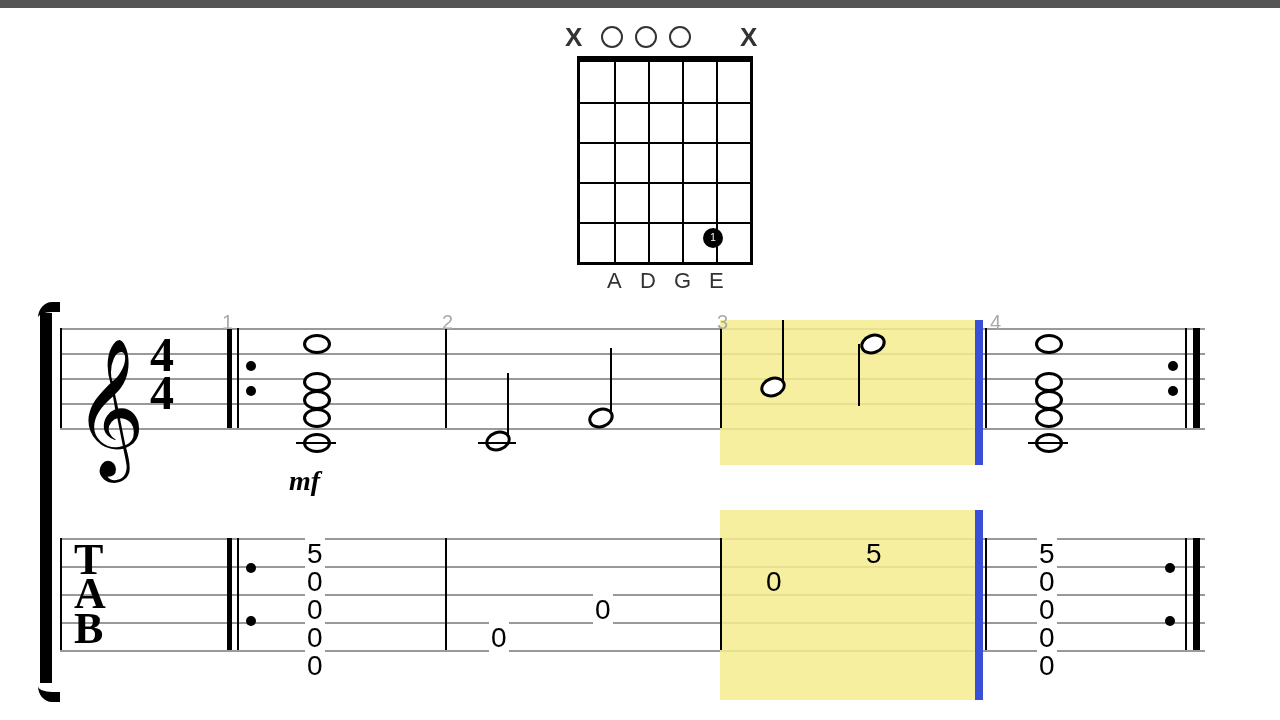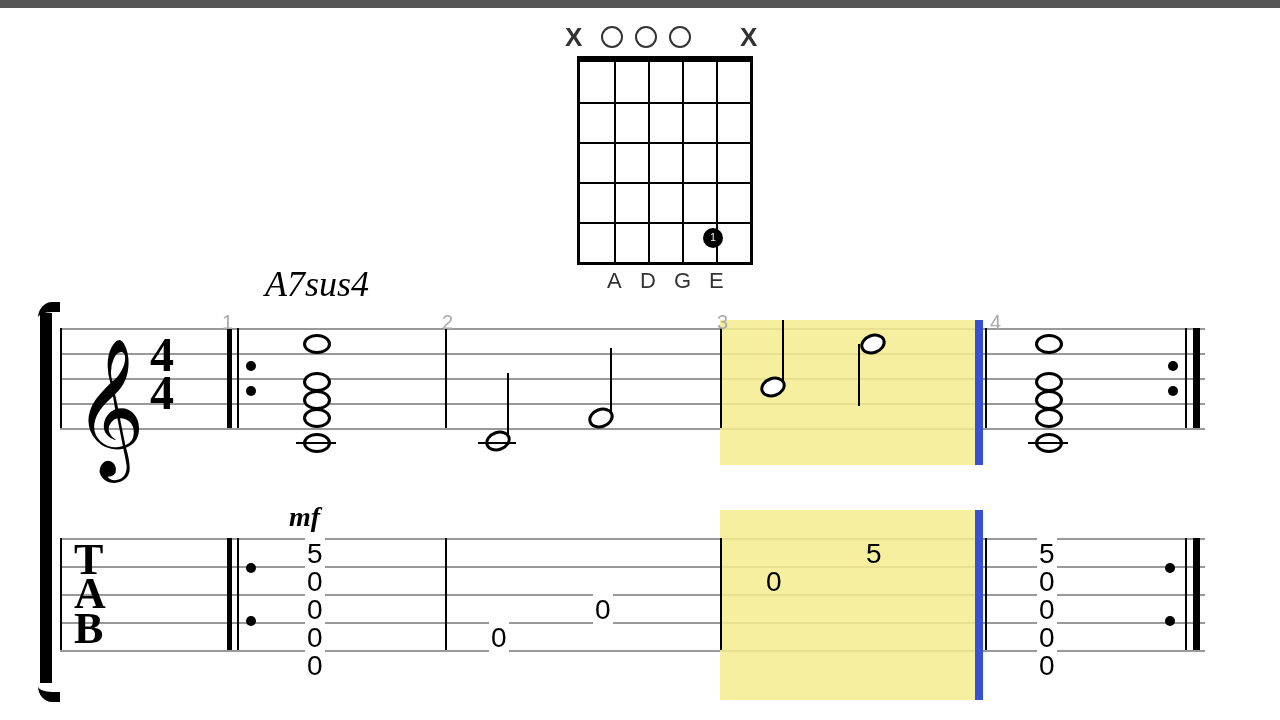--- a/index.html
+++ b/index.html
@@ -17,21 +17,21 @@
   .cd-note{font:22px Arial;color:#333;top:260px;}
   .chord-name{font:italic 36px Georgia;}
 
   
   .staff5 .line{position:absolute;left:0;width:100%;height:2px;background:#999;}
   .tab5   .line{position:absolute;left:0;width:100%;height:2px;background:#999;}
   .bar-num{font:20px Arial;color:#aaa;}
 
   .clef{font:120px 'Times New Roman';line-height:0;}
   .tsig{font:48px Georgia;font-weight:bold;line-height:0.8;text-align:center;}
-  .dyn{font:italic bold 28px Georgia;margin-top:36px;}
+  .dyn{font:italic bold 28px Georgia;}
 
   .hl{background:#f3ec8e;opacity:0.85;}
   .cursor{background:#3a4fd8;}
 
   .thick{background:#000;}
   .thin{background:#000;}
 
   .notehead{width:20px;height:14px;border:3px solid #000;border-radius:50%;transform:rotate(-20deg);background:#fff;}
   .wholehead{width:22px;height:14px;border:3px solid #000;border-radius:50%;background:#fff;}
   .stem{width:2px;background:#000;}
@@ -61,21 +61,20 @@
   <span class="abs cd-open" style="left:601px"></span>
   <span class="abs cd-open" style="left:635px"></span>
   <span class="abs cd-open" style="left:669px"></span>
   <span class="abs cd-mute" style="left:740px">X</span>
   <div class="abs cd-dot" style="left:703px;top:220px">1</div>
   <span class="abs cd-note" style="left:607px">A</span>
   <span class="abs cd-note" style="left:640px">D</span>
   <span class="abs cd-note" style="left:674px">G</span>
   <span class="abs cd-note" style="left:709px">E</span>
 
-  <div class="abs chord-name" style="left:265px;top:255px">A7sus4</div>
 
   <div class="abs thick" style="left:40px;top:305px;width:12px;height:370px"></div>
   <div class="abs" style="left:38px;top:294px;width:22px;height:16px;border-top:10px solid #000;border-radius:14px 0 0 0/16px 0 0 0;"></div>
   <div class="abs" style="left:38px;top:668px;width:22px;height:16px;border-bottom:10px solid #000;border-radius:0 0 0 14px/0 0 0 16px;"></div>
 
   <div class="abs staff5" style="left:60px;top:320px;width:1145px;height:100px">
     <div class="line" style="top:0"></div>
     <div class="line" style="top:25px"></div>
     <div class="line" style="top:50px"></div>
     <div class="line" style="top:75px"></div>

